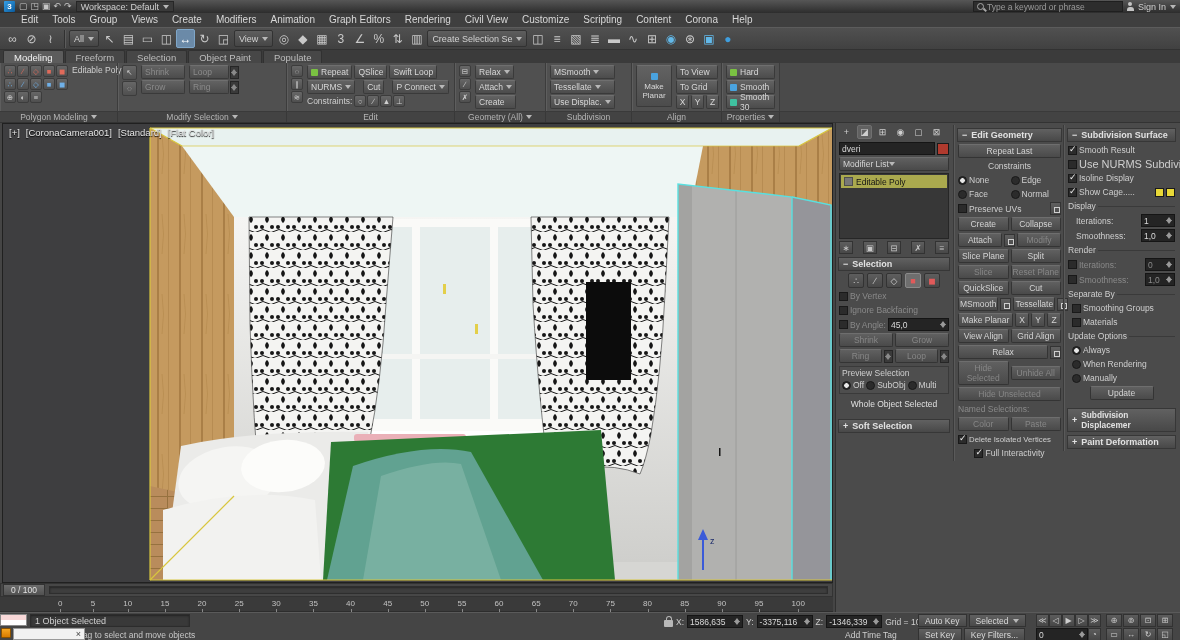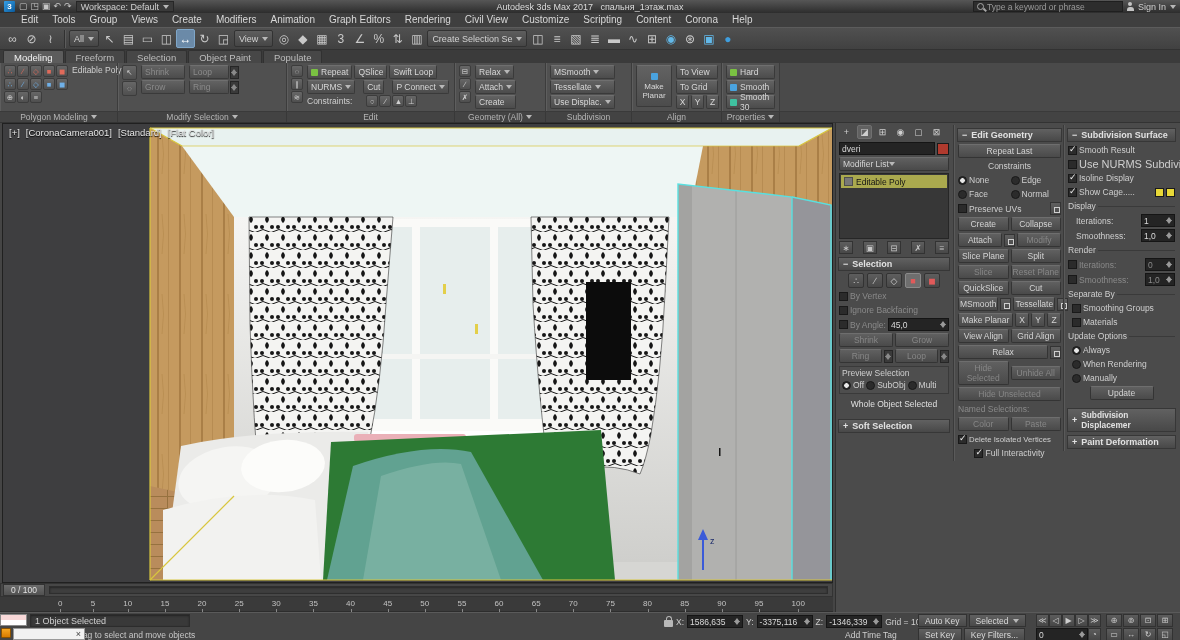--- a/index.html
+++ b/index.html
@@ -112,23 +112,20 @@
     <span class="qicon">▢</span>
         <span class="qicon">◳</span>
         <span class="qicon">▣</span>
         <span class="qicon">↶</span>
         <span class="qicon">↷</span>
       </span>
     <span class="workspace">
         <span>Workspace: Default</span>
         <span class="tri"></span>
       </span>
-    <span class="title-center">
-      <span>Autodesk 3ds Max 2017</span>&nbsp;&nbsp;&nbsp;<span>спальня_1этаж.max</span>
-    </span>
     <span class="grow"></span>
     <span class="row searchbox" style="gap:3px">
       <span class="sicon"></span>
       <span>Type a keyword or phrase</span>
     </span>
     <span class="person"></span>
     <span style="color:#cfcfcf">Sign In</span>
     <span class="tri"></span>
   </div>
 
@@ -282,21 +279,21 @@
           <span class="rbtn">
               <span>NURMS</span>
               <span class="tri"></span>
             </span>
           <span class="rbtn">Cut</span>
           <span class="rbtn">
               <span>P Connect</span>
               <span class="tri"></span>
             </span>
         </div>
-        <div class="row" style="gap:14px">
+        <div class="row" style="gap:2px">
           <span class="lbl">Constraints:</span>
           <span class="row" style="gap:1px">
               <span class="micon">○</span>
               <span class="micon">∕</span>
               <span class="micon">▲</span>
               <span class="micon">⊥</span>
             </span>
         </div>
       </div>
     </div>

